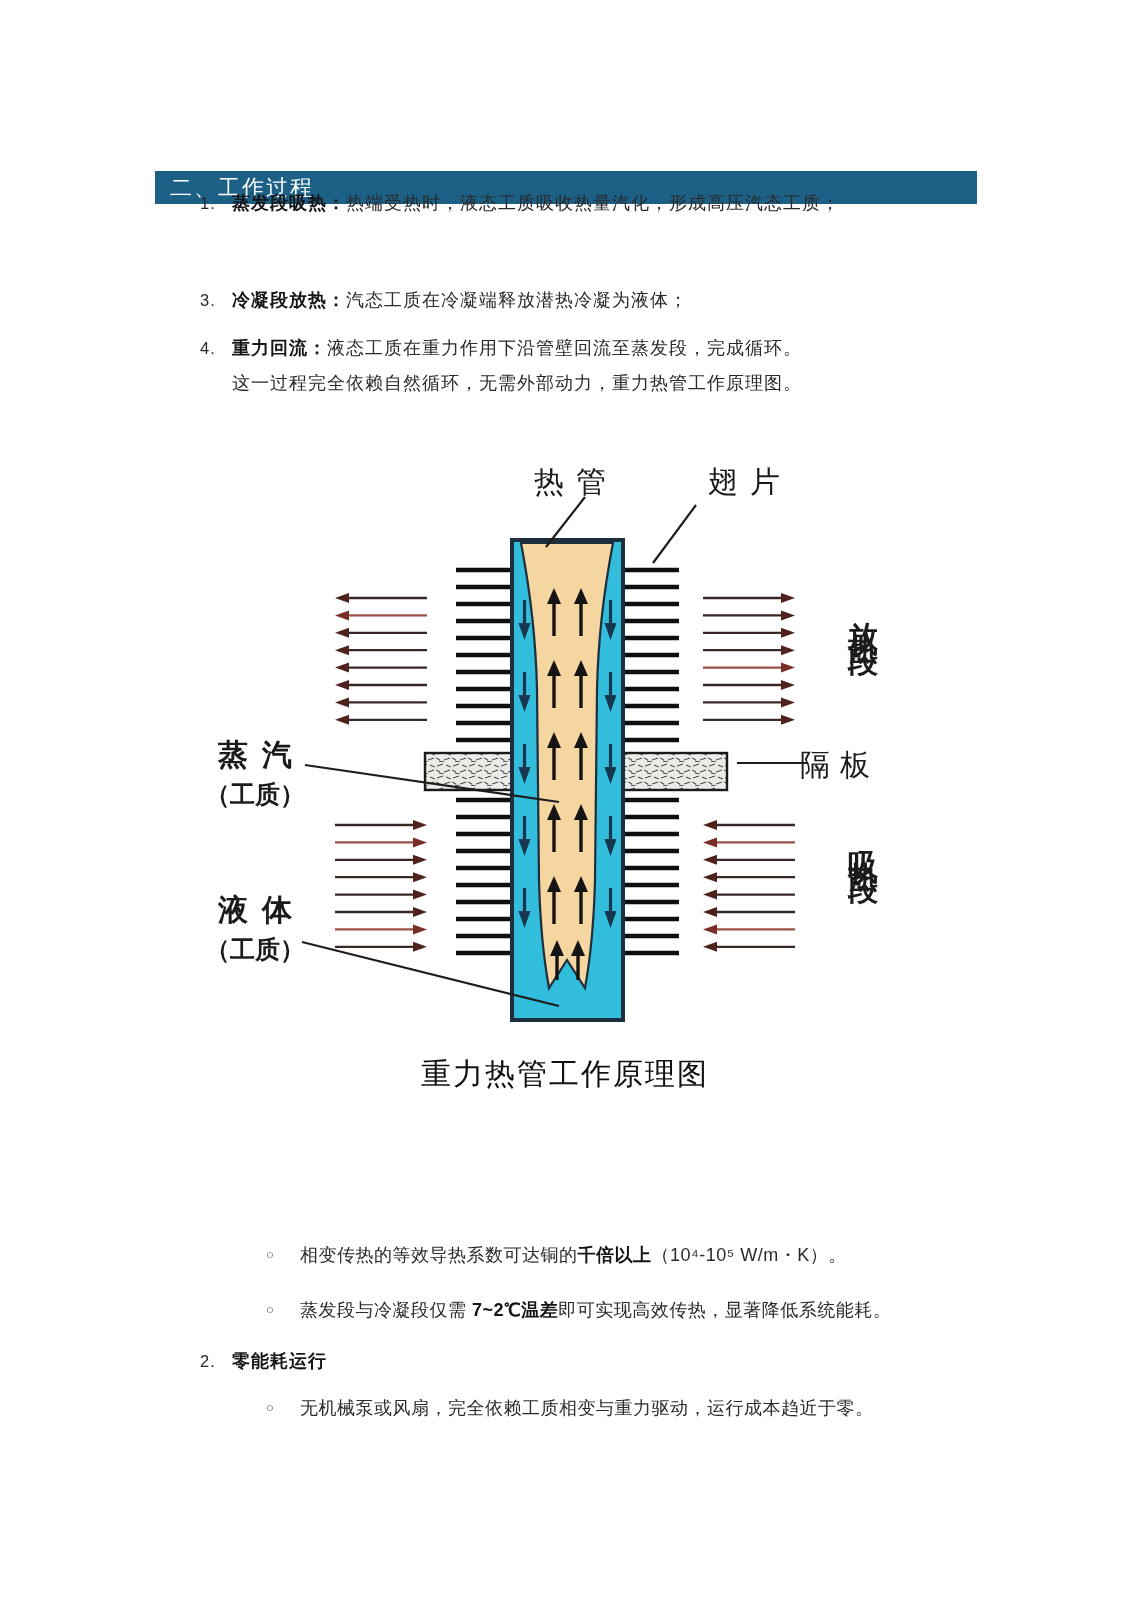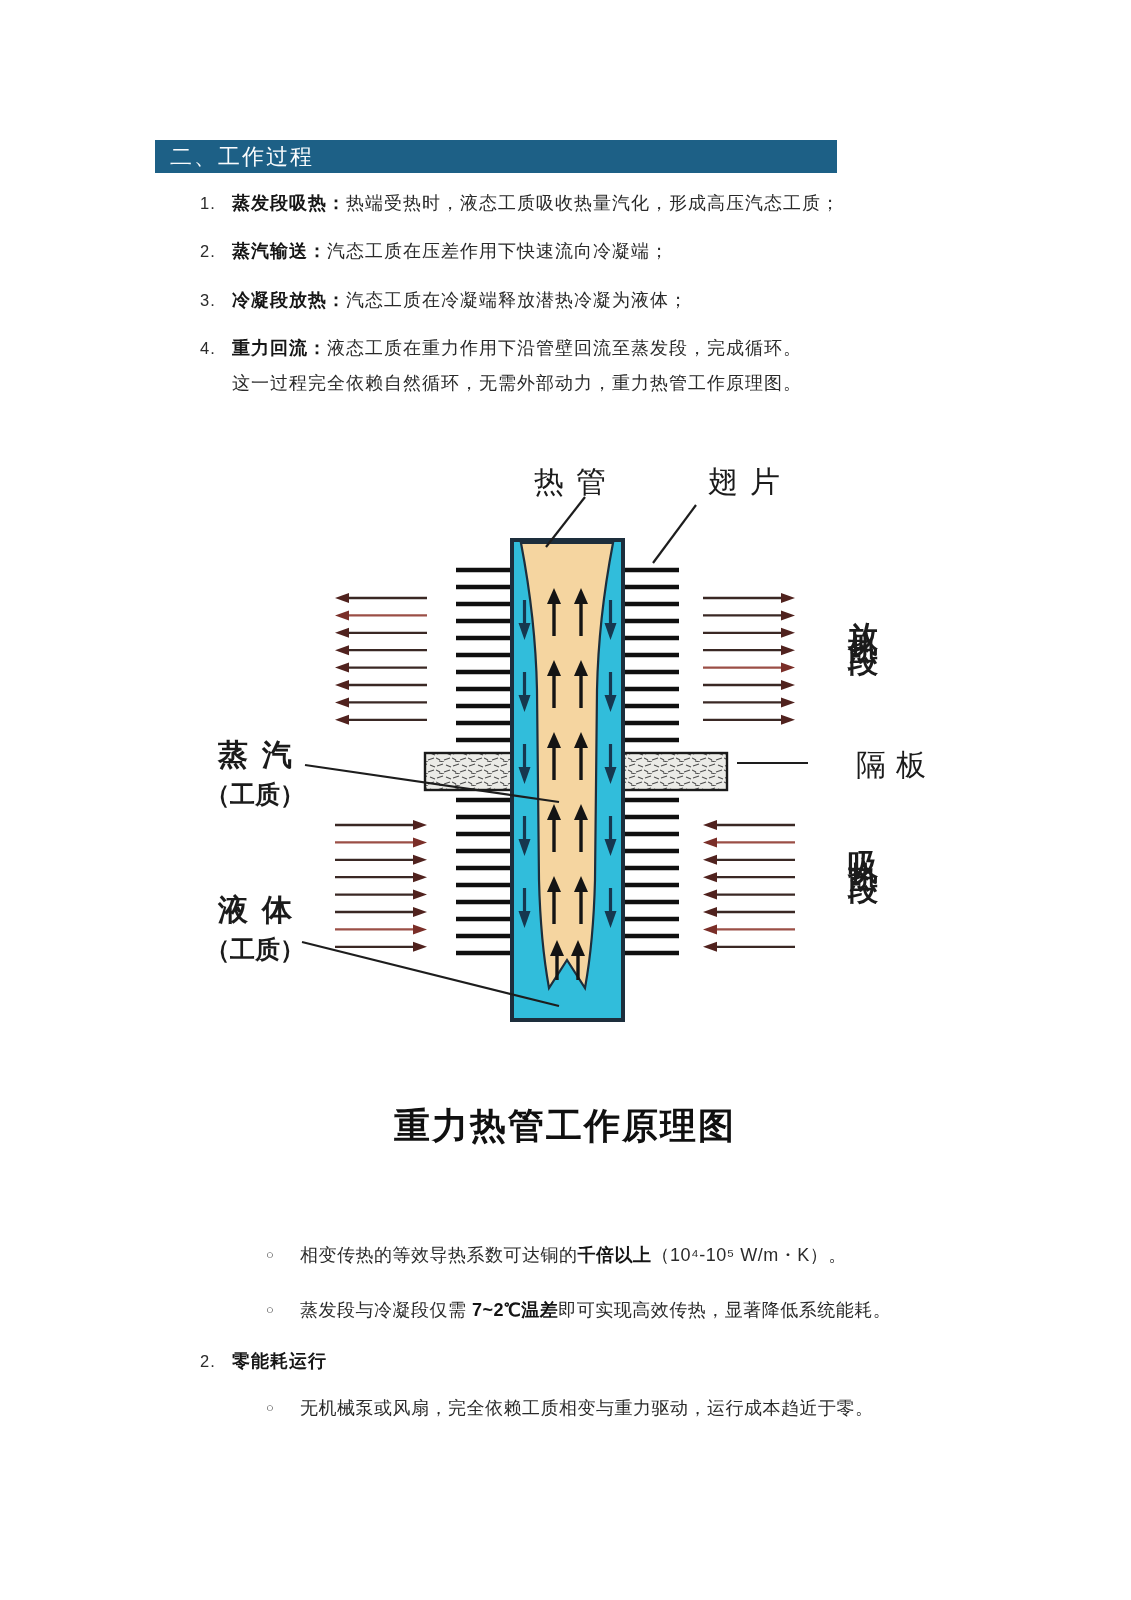--- a/index.html
+++ b/index.html
@@ -1,58 +1,55 @@
 <!DOCTYPE html>
 <html><head>
 <meta charset="utf-8">
 <style>
   html,body{margin:0;padding:0;background:#fff;}
   .page{
     position:relative;width:1131px;height:1600px;background:#ffffff;overflow:hidden;
     font-family:"Liberation Sans", sans-serif;color:#252525;
   }
   .hbar{
-    position:absolute;left:155px;width:682px;height:33px;background:#1d6086;color:#fafcfd;
+    position:absolute;left:155px;width:822px;height:33px;background:#1d6086;color:#fafcfd;
     display:flex;align-items:center;padding-left:15px;box-sizing:border-box;
-    font-size:22px;letter-spacing:2px;font-weight:400;
+    font-size:22px;letter-spacing:2px;font-weight:400;margin-top:31px;
   }
   .li{position:absolute;left:200px;width:740px;font-size:18px;line-height:22px;letter-spacing:1px;}
   .li .num{display:inline-block;width:32px;color:#2b2b2b;font-size:16.5px;}
   .li .term{font-weight:700;color:#161616;text-align:center;}
   .li .txt{color:#2a2a2a;}
   .li2{position:absolute;left:232px;width:720px;font-size:18px;letter-spacing:1px;color:#2a2a2a;}
   .bullet{position:absolute;left:266px;width:660px;font-size:18px;letter-spacing:0.5px;color:#2a2a2a;}
   .bullet .mark{display:inline-block;width:34px;font-size:13px;vertical-align:2px;color:#333;}
   .bullet .b{font-weight:700;color:#141414;}
   .dlabel{position:absolute;color:#1b1b1b;font-weight:400;font-size:30px;letter-spacing:12px;white-space:nowrap;}
   .vtext{
     position:absolute;writing-mode:vertical-rl;text-orientation:upright;
     font-size:30px;letter-spacing:12px;color:#1b1b1b;font-weight:600;
   }
   .vlabel-block{position:absolute;width:110px;text-align:center;color:#1b1b1b;font-weight:600;}
   .vlabel-block .l1{font-size:30px;letter-spacing:14px;text-indent:14px;}
   .vlabel-block .l2{font-size:25px;letter-spacing:0;margin-top:2px;}
-  .caption{position:absolute;left:330px;top:1102px;width:470px;text-align:center;
-    font-size:36px;font-weight:700;letter-spacing:2px;color:#101010;}
+  .caption{position:absolute;left:330px;top:1054px;width:470px;text-align:center;
+    font-size:30px;font-weight:400;letter-spacing:2px;color:#101010;}
   svg{position:absolute;}
 </style>
 </head>
 <body>
 
 <div class="page">
 
   <div class="hbar" style="top:140px">
     <span>二、工作过程</span>
   </div>
 
   <div class="li" style="top:192px">
     <span class="num">1.</span><span class="term">蒸发段吸热：</span><span class="txt">热端受热时，液态工质吸收热量汽化，形成高压汽态工质；</span>
-  </div>
-  <div class="li" style="top:240px">
-    <span class="num">2.</span><span class="term">蒸汽输送：</span><span class="txt">汽态工质在压差作用下快速流向冷凝端；</span>
   </div>
   <div class="li" style="top:289px">
     <span class="num">3.</span><span class="term">冷凝段放热：</span><span class="txt">汽态工质在冷凝端释放潜热冷凝为液体；</span>
   </div>
   <div class="li" style="top:337px">
     <span class="num">4.</span><span class="term">重力回流：</span><span class="txt">液态工质在重力作用下沿管壁回流至蒸发段，完成循环。</span>
   </div>
   <div class="li2" style="top:371px">这一过程完全依赖自然循环，无需外部动力，重力热管工作原理图。</div>
 
   <svg id="diagram-svg" style="left:180px;top:450px" width="770" height="590" viewBox="0 0 770 590">
@@ -215,21 +212,21 @@
       <line x1="516" y1="55" x2="473" y2="113"></line>
       <line x1="125" y1="315" x2="379" y2="352"></line>
       <line x1="122" y1="492" x2="379" y2="556"></line>
       <line x1="557" y1="313" x2="628" y2="313"></line>
     </g>
   </svg>
 
   <div class="dlabel" style="left:534px;top:462px">热管</div>
   <div class="dlabel" style="left:708px;top:462px">翅片</div>
   <div class="vtext" style="left:842px;top:598px">放热段</div>
-  <div class="dlabel" style="left:856px;top:745px;letter-spacing:10px">隔板</div>
+  <div class="dlabel" style="left:800px;top:745px;letter-spacing:10px">隔板</div>
   <div class="vtext" style="left:842px;top:826px">吸热段</div>
 
   <div class="vlabel-block" style="left:200px;top:735px">
     <div class="l1">蒸汽</div>
     <div class="l2">（工质）</div>
   </div>
   <div class="vlabel-block" style="left:200px;top:890px">
     <div class="l1">液体</div>
     <div class="l2">（工质）</div>
   </div>

